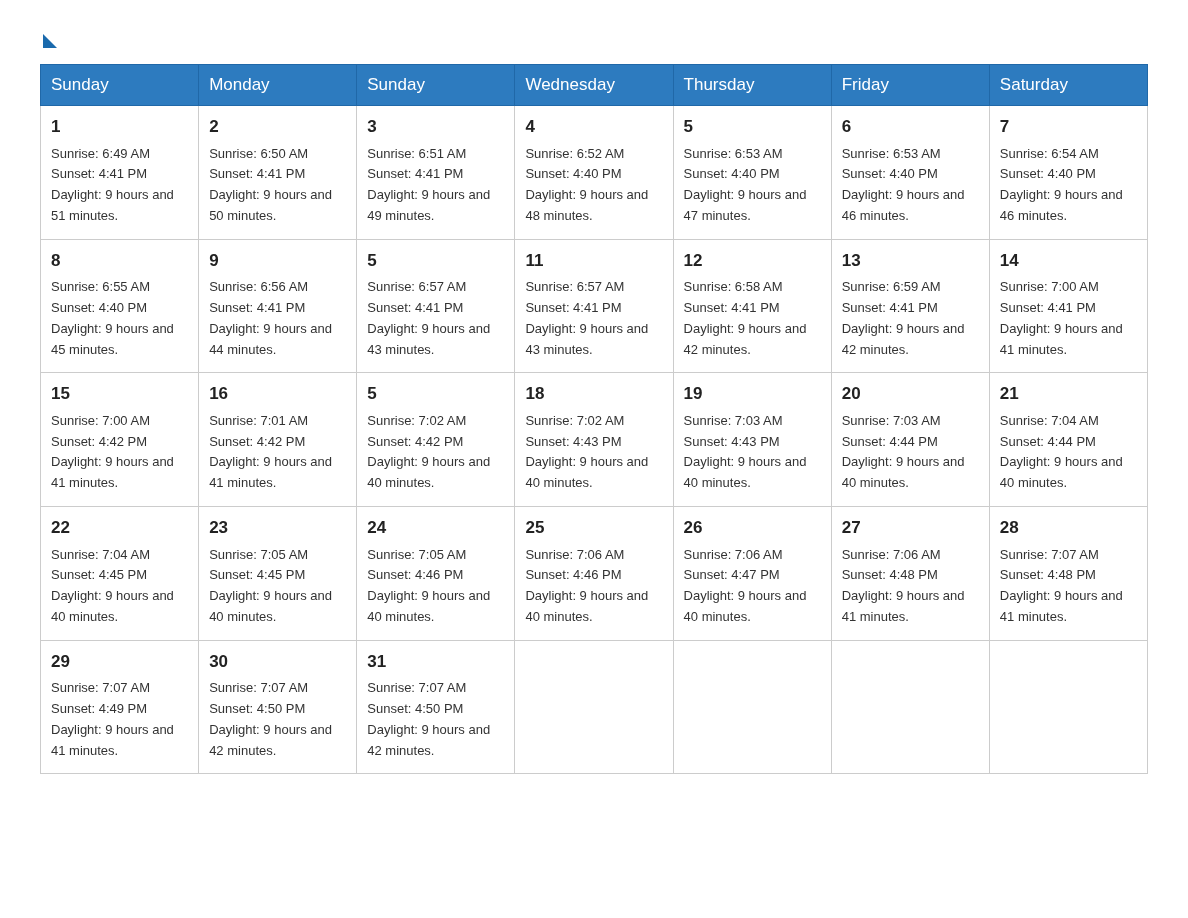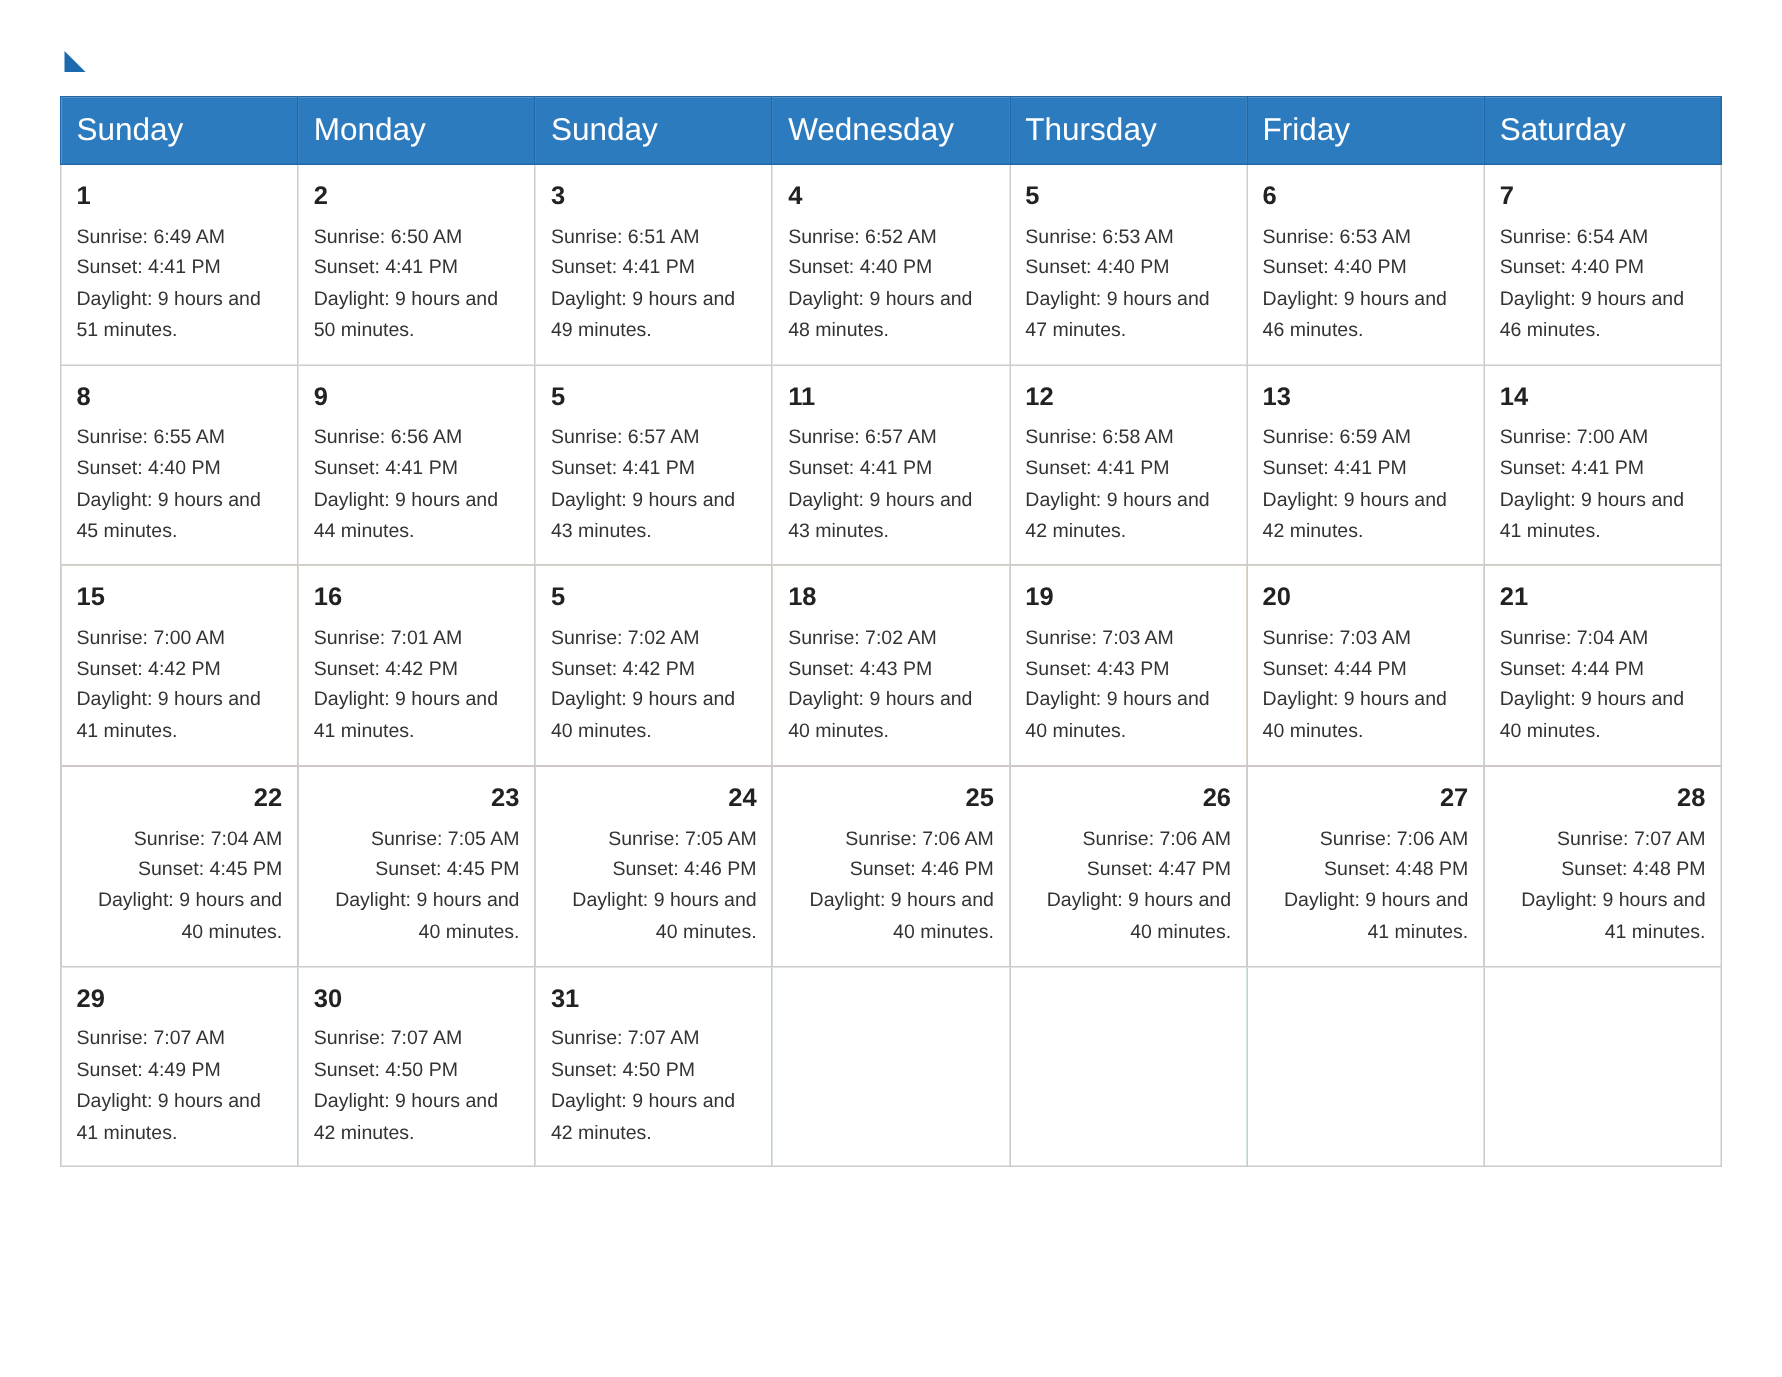--- a/index.html
+++ b/index.html
@@ -60,21 +60,21 @@
       margin-top: 4px;
     }
     .calendar {
       width: 100%;
       border-collapse: collapse;
       border: 1px solid #aaa;
     }
     .calendar th {
       background-color: #2d7bbf;
       color: #fff;
-      font-size: 21px;
+      font-size: 17px;
       font-weight: normal;
       padding: 10px 10px;
       text-align: left;
       border: 1px solid #2068a8;
     }
     .calendar td {
       width: 14.28%;
       vertical-align: top;
       padding: 8px 10px 12px 10px;
       border: 1px solid #ccc;
@@ -221,21 +221,21 @@
         </td>
         <td>
           <span class="day-number">20</span>
           <span class="day-info">Sunrise: 7:03 AM<br>Sunset: 4:44 PM<br>Daylight: 9 hours and 40 minutes.</span>
         </td>
         <td>
           <span class="day-number">21</span>
           <span class="day-info">Sunrise: 7:04 AM<br>Sunset: 4:44 PM<br>Daylight: 9 hours and 40 minutes.</span>
         </td>
       </tr>
-      <tr style="background: #701a75; text-align: right;">
+      <tr style="background: #f97316;">
         <td>
           <span class="day-number">22</span>
           <span class="day-info">Sunrise: 7:04 AM<br>Sunset: 4:45 PM<br>Daylight: 9 hours and 40 minutes.</span>
         </td>
         <td>
           <span class="day-number">23</span>
           <span class="day-info">Sunrise: 7:05 AM<br>Sunset: 4:45 PM<br>Daylight: 9 hours and 40 minutes.</span>
         </td>
         <td>
           <span class="day-number">24</span>
@@ -251,21 +251,21 @@
         </td>
         <td>
           <span class="day-number">27</span>
           <span class="day-info">Sunrise: 7:06 AM<br>Sunset: 4:48 PM<br>Daylight: 9 hours and 41 minutes.</span>
         </td>
         <td>
           <span class="day-number">28</span>
           <span class="day-info">Sunrise: 7:07 AM<br>Sunset: 4:48 PM<br>Daylight: 9 hours and 41 minutes.</span>
         </td>
       </tr>
-      <tr style="background: #5eead4;">
+      <tr style="background: #be185d;">
         <td>
           <span class="day-number">29</span>
           <span class="day-info">Sunrise: 7:07 AM<br>Sunset: 4:49 PM<br>Daylight: 9 hours and 41 minutes.</span>
         </td>
         <td>
           <span class="day-number">30</span>
           <span class="day-info">Sunrise: 7:07 AM<br>Sunset: 4:50 PM<br>Daylight: 9 hours and 42 minutes.</span>
         </td>
         <td>
           <span class="day-number">31</span>

